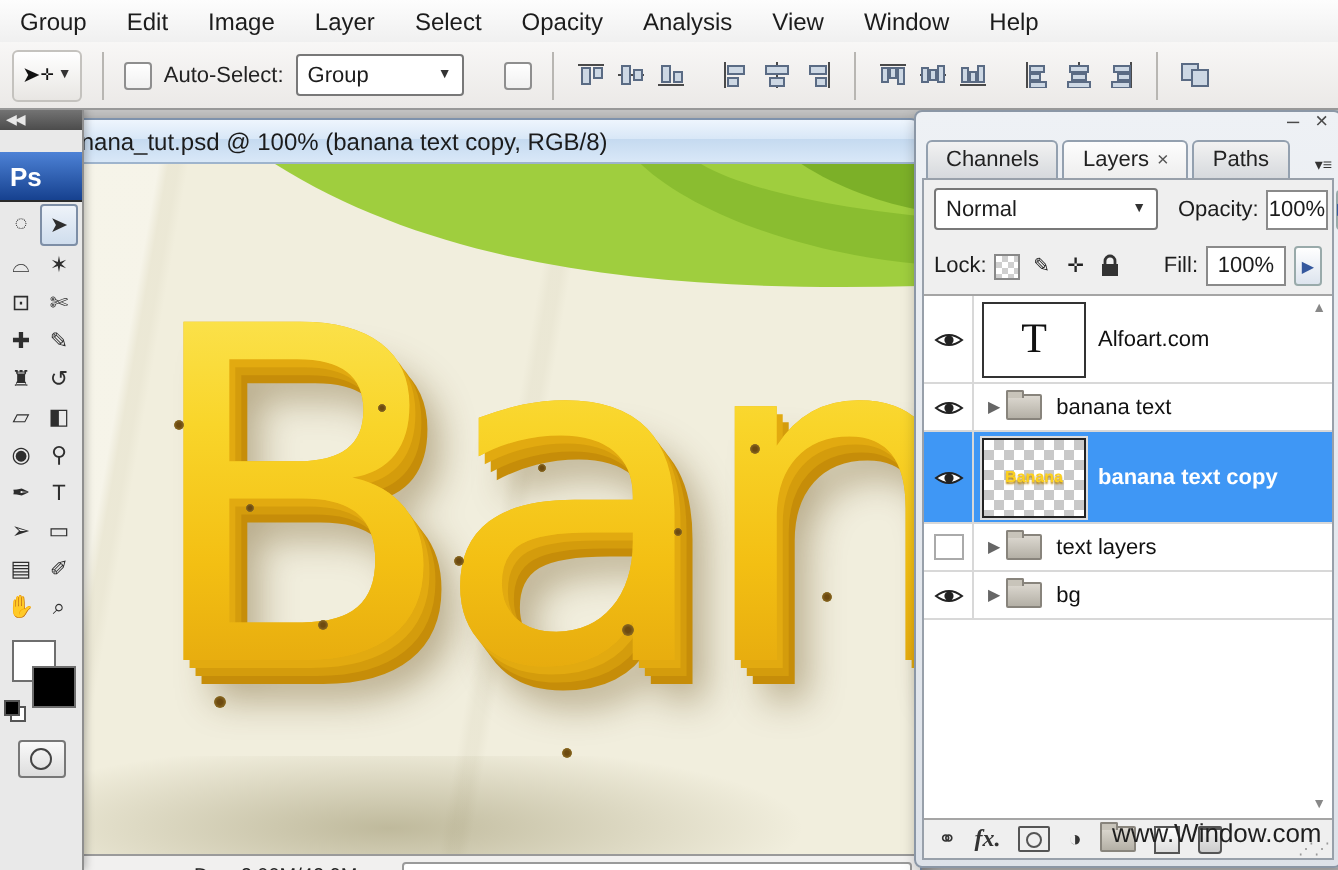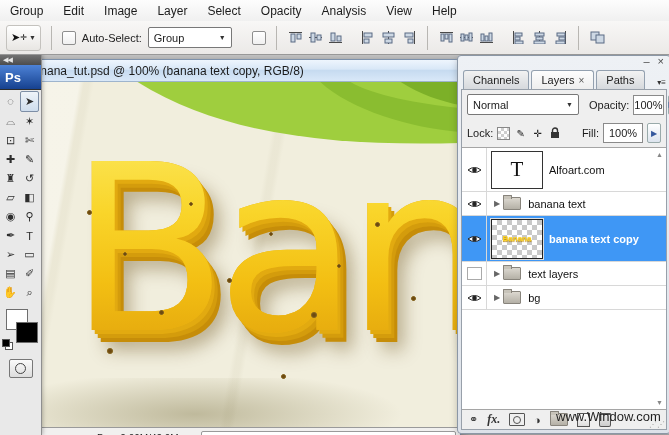--- a/index.html
+++ b/index.html
@@ -27,21 +27,21 @@
   .ai svg{display:block}
   .ai .b{fill:#cdd8e4;stroke:#5a6b84;stroke-width:1}
   .ai .l{fill:#4a4a4a}
   .aligngroup{display:flex;gap:3px;align-items:center;}
   
   .toolbox{position:absolute;left:0;top:54px;width:41px;bottom:0;background:#e9e9e9;
            border-right:1px solid #8f8f8f;z-index:30;box-shadow:1px 0 4px rgba(0,0,0,.25);}
   .tb-grip{height:11px;background:linear-gradient(#777,#4c4c4c);color:#e8e8e8;font-size:7px;
            display:flex;align-items:center;padding-left:3px;letter-spacing:-1px;}
   .ps-logo{height:24px;background:linear-gradient(180deg,#4d82d6,#16418f);color:#fff;font-weight:bold;
-           font-size:13px;display:flex;align-items:center;padding-left:5px;border-bottom:1px solid #2b2b2b;}
+           font-size:13px;display:flex;align-items:center;padding-left:5px;border-bottom:1px solid #2b2b2b;margin-top:11px;}
   .tools{display:grid;grid-template-columns:19px 19px;padding:1px;}
   .tool{height:19px;display:flex;align-items:center;justify-content:center;font-size:11px;color:#2e2e2e;}
   .tool.selected{background:linear-gradient(#eef3f9,#cfdded);border:1px solid #7d8ea6;border-radius:2px;}
   .swatches{position:relative;height:46px;margin-top:4px;}
   .sw-fg{position:absolute;left:6px;top:2px;width:20px;height:19px;background:#fff;border:1px solid #6e6e6e;
          box-shadow:inset 0 0 0 1px #fff;}
   .sw-bg{position:absolute;left:16px;top:15px;width:20px;height:19px;background:#000;border:1px solid #6e6e6e;}
   .sw-mini{position:absolute;left:2px;top:32px;width:11px;height:11px;}
   .sw-mini i{position:absolute;width:6px;height:6px;border:1px solid #555;display:block;}
   .sw-mini .w{left:3px;top:3px;background:#fff;}
@@ -134,20 +134,21 @@
 
 <div class="menubar">
   <span class="menu-item">Group</span>
   <span class="menu-item">Edit</span>
   <span class="menu-item">Image</span>
   <span class="menu-item">Layer</span>
   <span class="menu-item">Select</span>
   <span class="menu-item">Opacity</span>
   <span class="menu-item">Analysis</span>
   <span class="menu-item">View</span>
+  <span class="menu-item">Window</span>
   <span class="menu-item">Help</span>
 </div>
 
 <div class="optionsbar">
   <div class="toolpreset">
     <span class="mv">➤</span>
     <span class="cross">✛</span>
     <span class="dd-arrow">▼</span>
   </div>
   <div class="vsep"></div>

